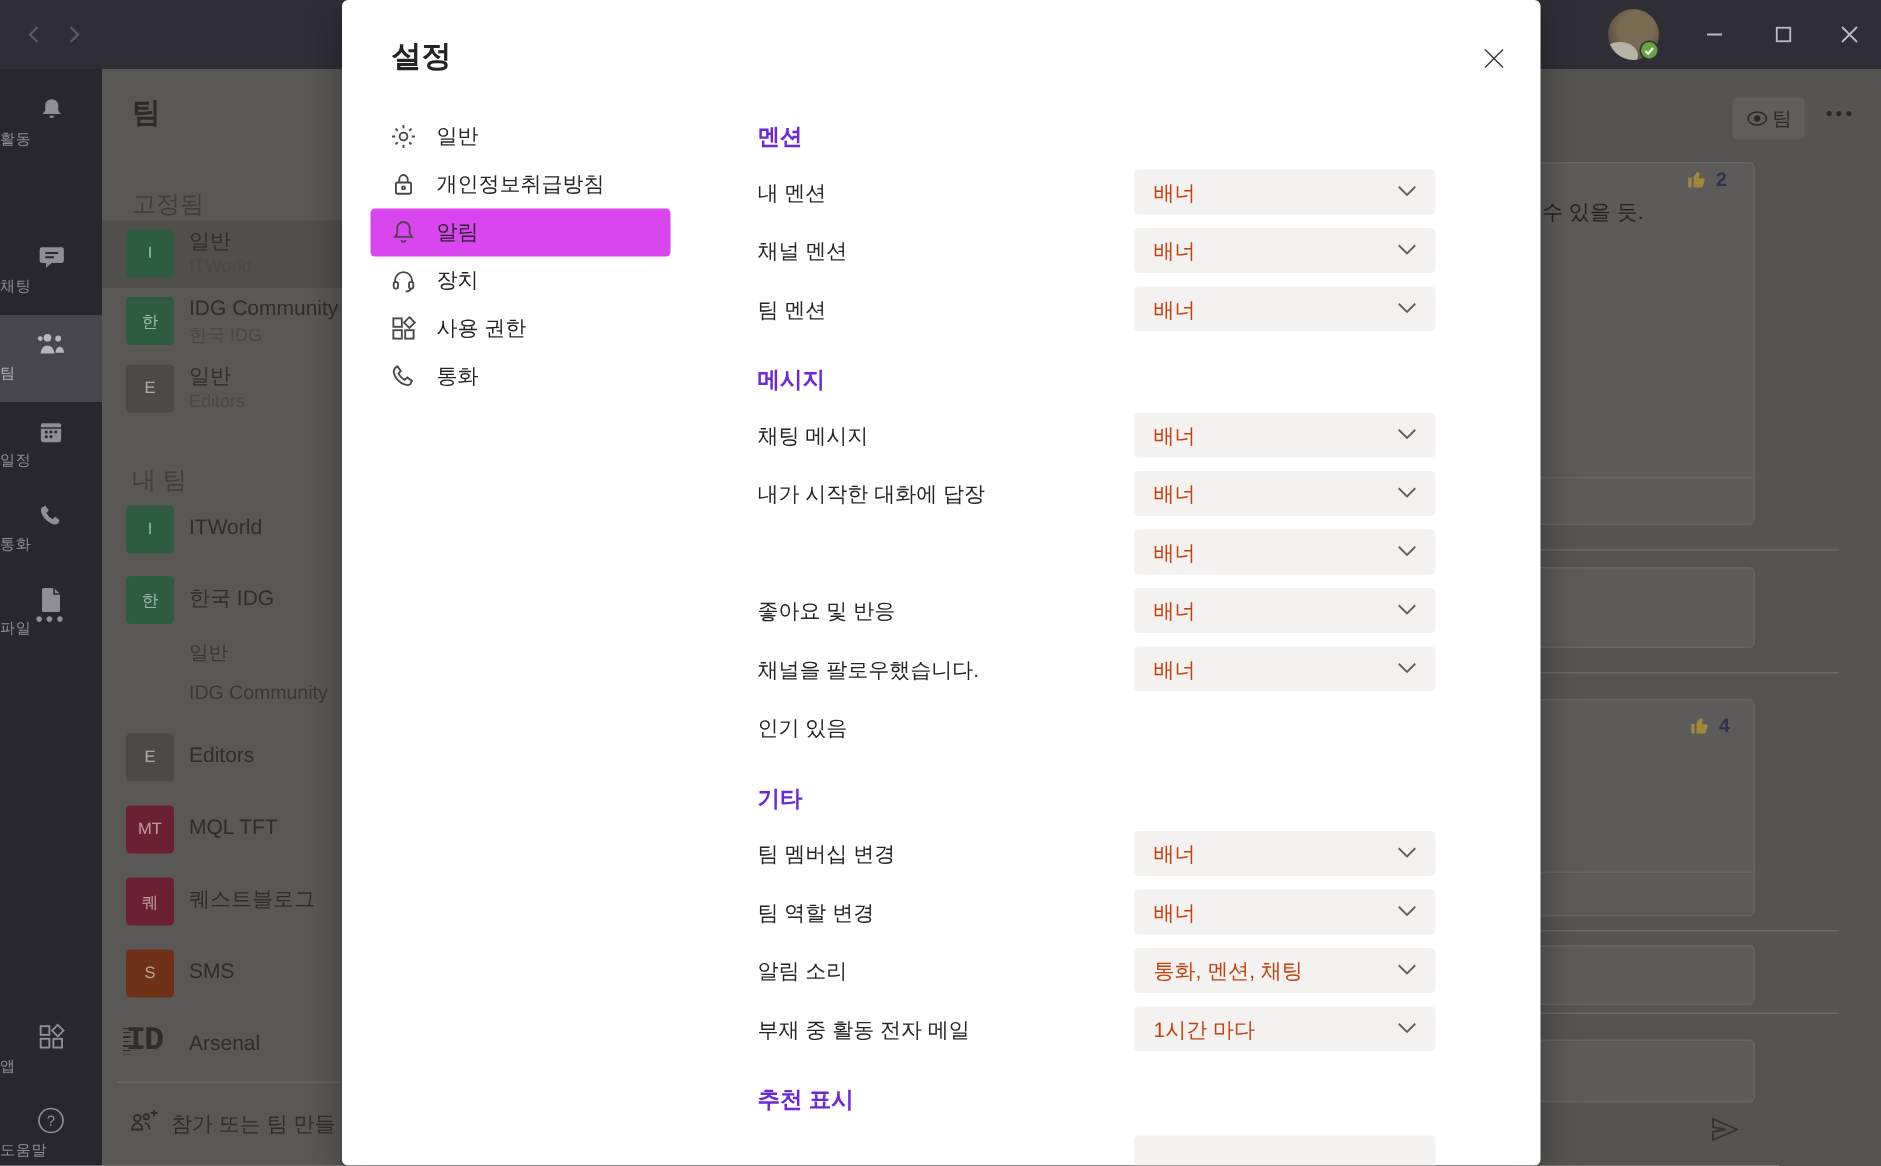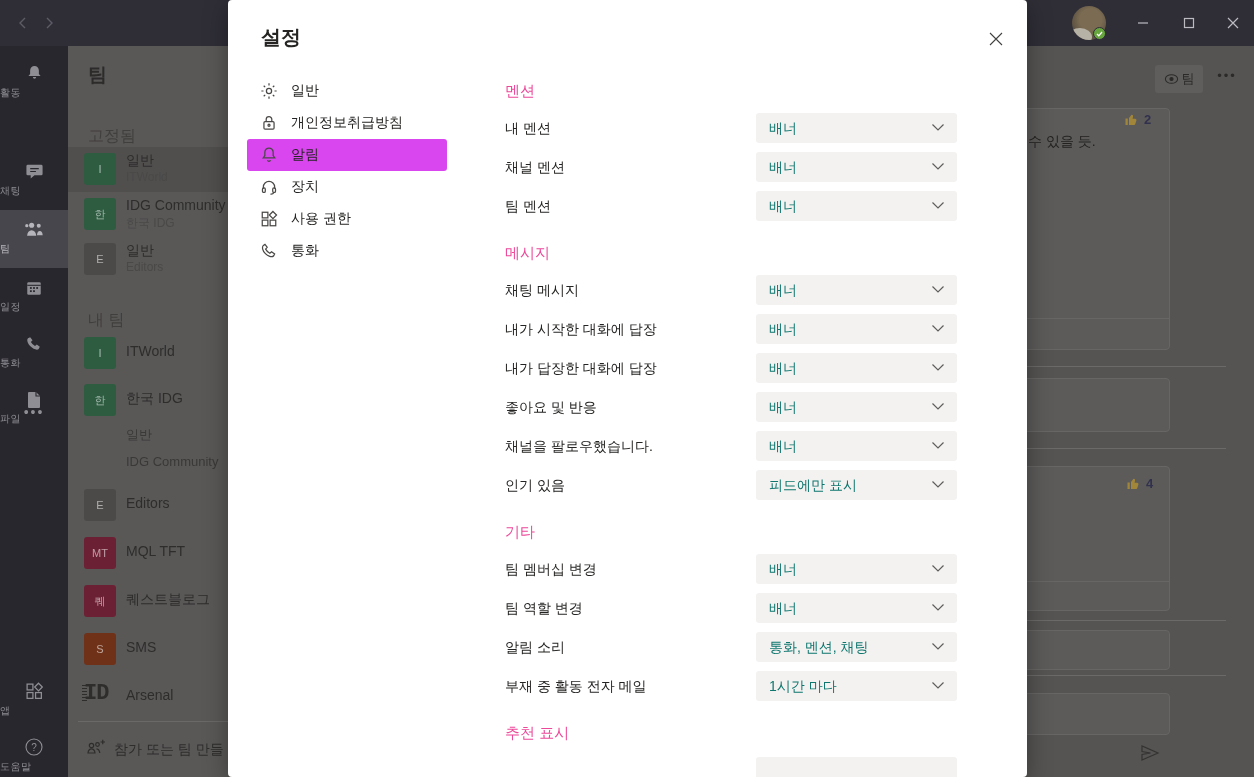--- a/index.html
+++ b/index.html
@@ -61,25 +61,25 @@
 
   
   #dialog { left:228px; top:0; width:799px; height:777px; background:#ffffff; border-radius:4px;
     box-shadow:0 6px 24px rgba(0,0,0,0.35); overflow:hidden; }
   #dlg-title { left:33px; top:24px; font-size:20px; font-weight:bold; color:#252423; }
   #dlg-close { left:755px; top:26px; width:26px; height:26px; color:#424140; display:flex; align-items:center; justify-content:center; cursor:pointer; }
   .dnav { position:absolute; left:19px; width:200px; height:32px; border-radius:3px; cursor:pointer; display:flex; align-items:center; }
   .dnav.sel { background:#d946ef; }
   .dnav .dnic { width:18px; height:18px; margin-left:13px; color:#4a4846; flex:none; }
   .dnav .dnlbl { margin-left:13px; font-size:14px; color:#252423; white-space:nowrap; }
-  .shead { position:absolute; left:277px; font-size:15px; font-weight:normal; color:#ec4899; }
+  .shead { position:absolute; left:277px; font-size:15px; font-weight:bold; color:#6d28d9; }
   .srow { position:absolute; left:0; width:799px; height:30px; }
   .slabel { position:absolute; left:277px; top:0; line-height:30px; font-size:14px; color:#252423; white-space:nowrap; }
   .sdd { position:absolute; left:528px; top:0; width:201px; height:30px; background:#f3f2f1; border-radius:3px; cursor:pointer; }
-  .sdd .sddv { position:absolute; left:13px; top:0; line-height:30px; font-size:14px; color:#0f766e; white-space:nowrap; }
+  .sdd .sddv { position:absolute; left:13px; top:0; line-height:30px; font-size:14px; color:#c2410c; white-space:nowrap; }
   .sdd .chev { position:absolute; right:12px; top:9px; color:#605e5c; }
   svg { display:block; }
 </style>
 </head>
 <body>
 
 <div id="stage">
 
   <div id="titlebar" class="abs">
     <div class="abs navarrow" style="left:12px">
@@ -440,21 +440,20 @@
       <div class="sdd">
           <span class="sddv">배너</span>
           <span class="chev">
             <svg width="14" height="10" viewBox="0 0 14 10" fill="none" stroke="currentColor" stroke-width="1.2">
               <path d="M1.5 2.5L7 8l5.5-5.5"></path>
             </svg>
           </span>
         </div>
     </div>
     <div class="srow" style="top:353px">
-      <div class="slabel">내가 답장한 대화에 답장</div>
       <div class="sdd">
           <span class="sddv">배너</span>
           <span class="chev">
             <svg width="14" height="10" viewBox="0 0 14 10" fill="none" stroke="currentColor" stroke-width="1.2">
               <path d="M1.5 2.5L7 8l5.5-5.5"></path>
             </svg>
           </span>
         </div>
     </div>
     <div class="srow" style="top:392px">
@@ -474,28 +473,20 @@
           <span class="sddv">배너</span>
           <span class="chev">
             <svg width="14" height="10" viewBox="0 0 14 10" fill="none" stroke="currentColor" stroke-width="1.2">
               <path d="M1.5 2.5L7 8l5.5-5.5"></path>
             </svg>
           </span>
         </div>
     </div>
     <div class="srow" style="top:470px">
       <div class="slabel">인기 있음</div>
-      <div class="sdd">
-          <span class="sddv">피드에만 표시</span>
-          <span class="chev">
-            <svg width="14" height="10" viewBox="0 0 14 10" fill="none" stroke="currentColor" stroke-width="1.2">
-              <path d="M1.5 2.5L7 8l5.5-5.5"></path>
-            </svg>
-          </span>
-        </div>
     </div>
 
     <div class="shead" style="top:523px">기타</div>
     <div class="srow" style="top:554px">
       <div class="slabel">팀 멤버십 변경</div>
       <div class="sdd">
           <span class="sddv">배너</span>
           <span class="chev">
             <svg width="14" height="10" viewBox="0 0 14 10" fill="none" stroke="currentColor" stroke-width="1.2">
               <path d="M1.5 2.5L7 8l5.5-5.5"></path>

